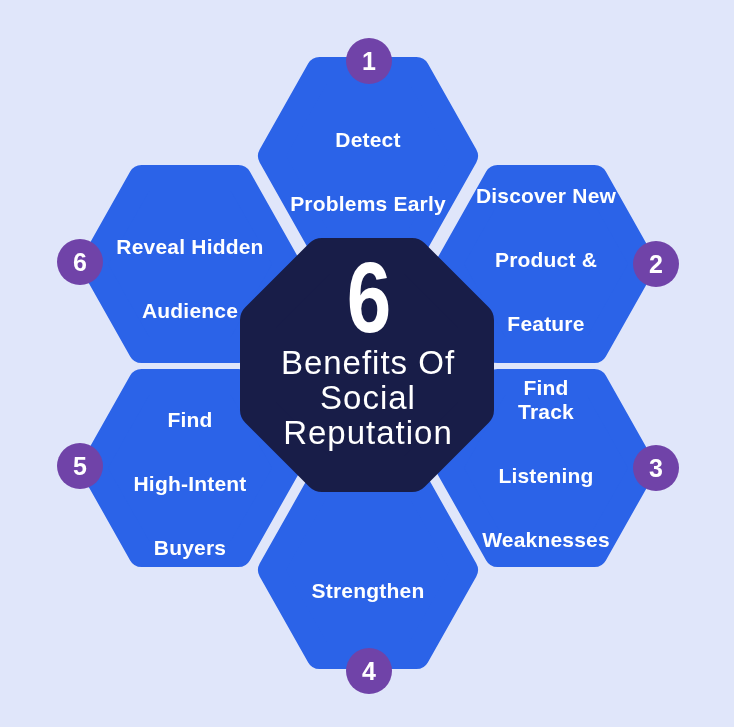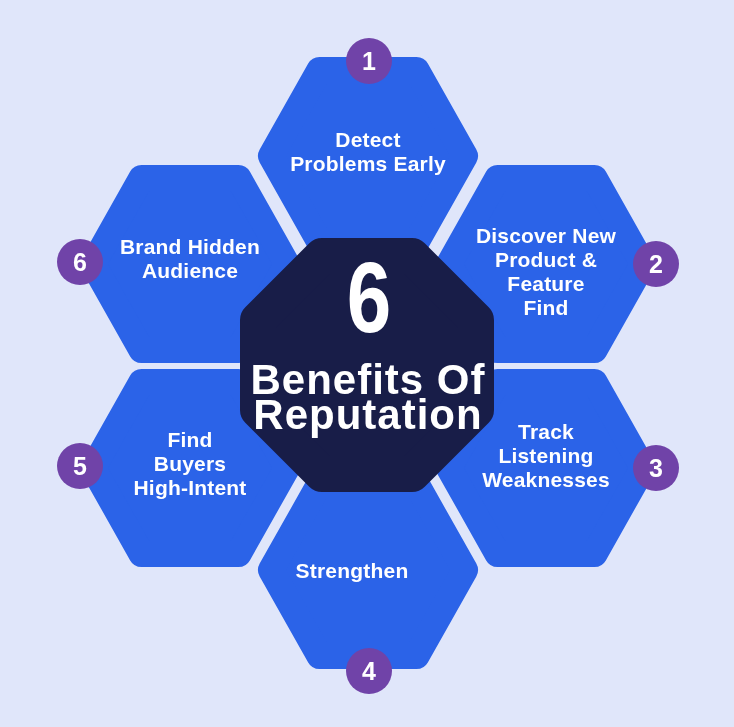--- a/index.html
+++ b/index.html
@@ -36,25 +36,25 @@
     position:absolute;
     transform:translate(-50%,-50%);
     text-align:center;
     color:var(--text_light);
     font-weight:700;
     font-size:21px;
     line-height:24px;
     letter-spacing:.2px;
     z-index:3;
   }
-  .label span{display:block;}
+  .label span{display:block;margin-top:40px;}
   .pos-1{left:368px;top:152px;width:230px;}
   .pos-2{left:546px;top:272px;width:210px;}
   .pos-3{left:546px;top:456px;width:210px;}
-  .pos-4{left:352px;top:571px;width:210px;}
+  .pos-4{left:368px;top:571px;width:210px;}
   .pos-5{left:190px;top:464px;width:220px;}
   .pos-6{left:190px;top:259px;width:230px;}
   .badge{
     position:absolute;
     width:46px;height:46px;
     border-radius:50%;
     background:var(--badge);
     color:var(--text_light);
     display:flex;align-items:center;justify-content:center;
     font-size:25px;font-weight:700;
@@ -78,23 +78,23 @@
     z-index:3;
   }
   .center-number span{display:inline-block;transform:scaleX(.8);}
   .center-title{
     position:absolute;
     left:368px;top:397px;
     transform:translate(-50%,-50%);
     width:320px;
     text-align:center;
     color:var(--text_light);
-    font-size:42px;
+    font-size:33px;
     line-height:35px;
-    font-weight:700;
+    font-weight:400;
     letter-spacing:1px;
     z-index:3;
   }
   .center-title span{display:block;}
 </style>
 </head>
 <body>
 
 <div class="stage">
 
@@ -106,20 +106,21 @@
     <polygon class="hex" points="93,468 141.5,382 238.5,382 287,468 238.5,554 141.5,554"></polygon>
     <polygon class="hex" points="93,264 141.5,178 238.5,178 287,264 238.5,350 141.5,350"></polygon>
     <polygon class="oct" points="258,320 322,256 412,256 476,320 476,410 412,474 322,474 258,410"></polygon>
   </svg>
 
   <div class="center-number">
     <span>6</span>
   </div>
   <div class="center-title">
     <span>Benefits Of</span>
+    <span>Social</span>
     <span>Reputation</span>
   </div>
 
   <div class="label pos-1">
     <span>Detect</span>
     <span>Problems Early</span>
   </div>
   <div class="label pos-2">
     <span>Discover New</span>
     <span>Product &amp;</span>
@@ -129,25 +130,25 @@
   <div class="label pos-3">
     <span>Track</span>
     <span>Listening</span>
     <span>Weaknesses</span>
   </div>
   <div class="label pos-4">
     <span>Strengthen</span>
   </div>
   <div class="label pos-5">
     <span>Find</span>
+    <span>High-Intent</span>
     <span>Buyers</span>
-    <span>High-Intent</span>
   </div>
   <div class="label pos-6">
-    <span>Brand Hidden</span>
+    <span>Reveal Hidden</span>
     <span>Audience</span>
   </div>
 
   <div class="badge bpos-1">
       <span>1</span>
     </div>
   <div class="badge bpos-2">
       <span>2</span>
     </div>
   <div class="badge bpos-3">

